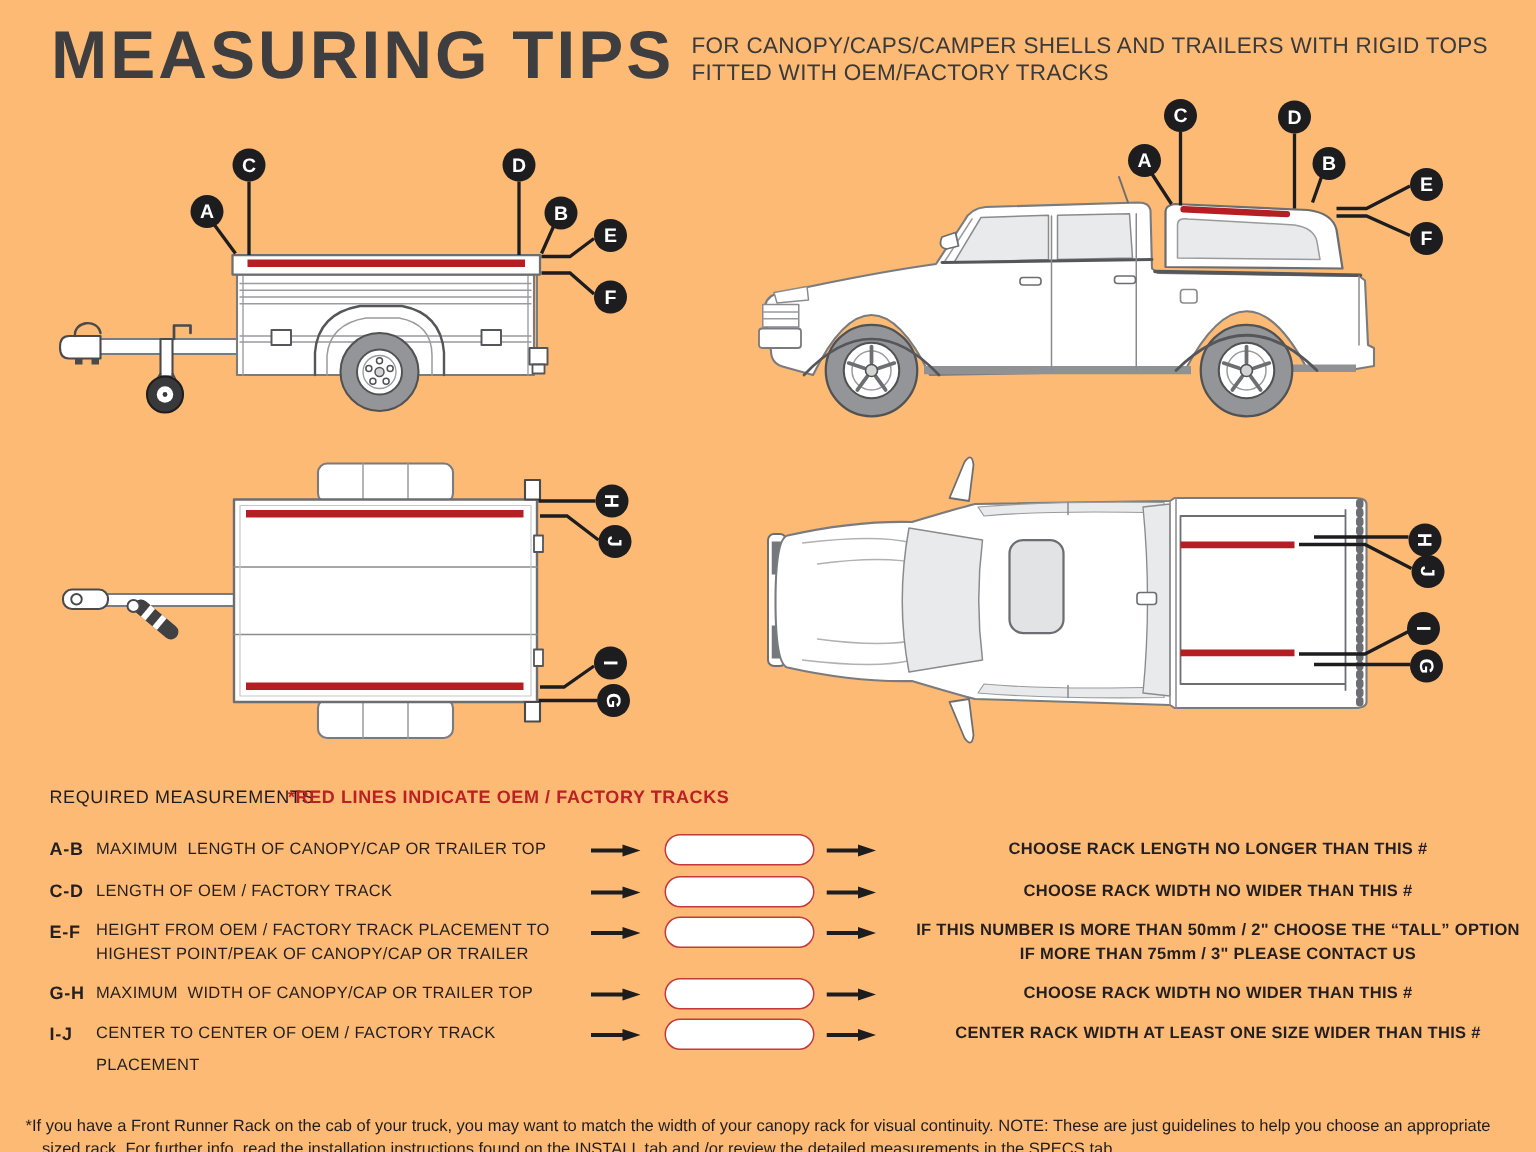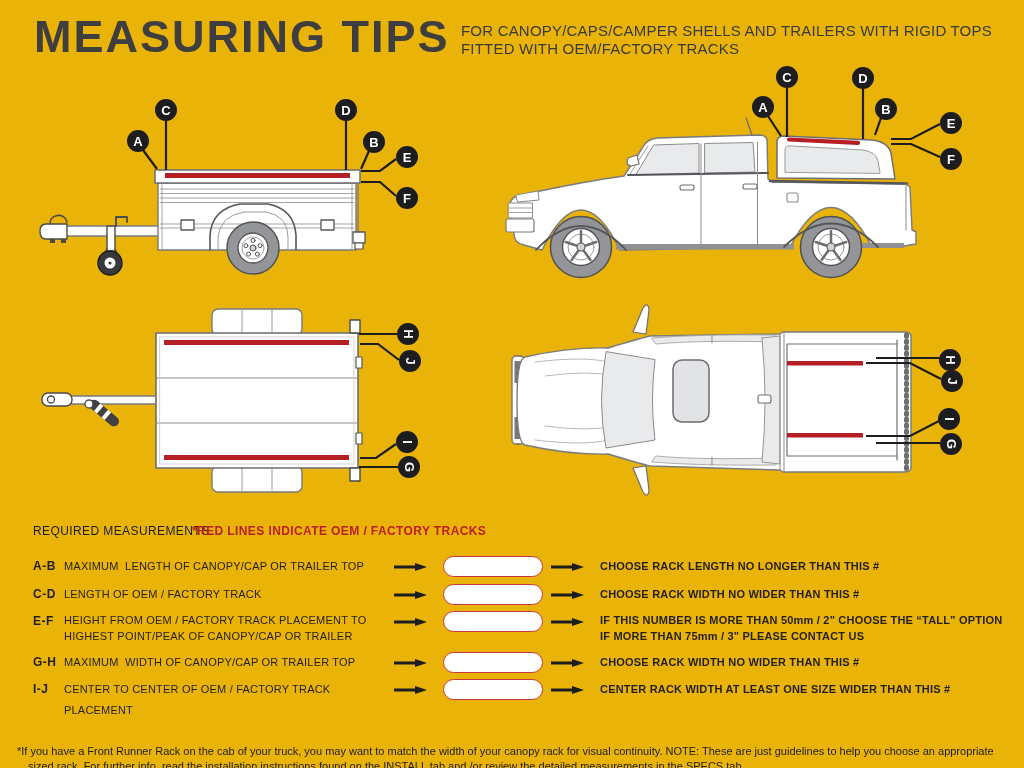--- a/index.html
+++ b/index.html
@@ -1,40 +1,40 @@
 <!DOCTYPE html>
 <html><head>
 <meta charset="utf-8">
 <style>
   * { margin:0; padding:0; box-sizing:border-box; }
   html,body { width:1024px; height:768px; background:#ffffff; overflow:hidden;
     font-family:"Liberation Sans", sans-serif; }
   .abs { position:absolute; }
-  #page { position:relative; width:1024px; height:768px; background:#eab308; }
+  #page { position:relative; width:1024px; height:768px; background:#fdba74; }
 
   .title { left:34px; top:13px; font-size:45px; font-weight:bold; letter-spacing:2px;
     color:#3e3d40; line-height:48px; white-space:nowrap; }
   .subtitle { left:461px; top:22px; font-size:15px; font-weight:normal; letter-spacing:0.2px;
     color:#393a3c; line-height:17.5px; white-space:pre-line; }
 
   svg text.badge-letter { font-family:"Liberation Sans", sans-serif; font-weight:bold;
     font-size:13px; fill:#ffffff; text-anchor:middle; }
 
   .legend-required { left:33px; top:524px; font-size:12px; font-weight:normal;
     letter-spacing:0.4px; color:#1d1d1f; }
   .legend-note { left:192px; top:524px; font-size:12px; font-weight:bold;
     letter-spacing:0.4px; color:#bb2025; }
 
   .m-row { position:absolute; left:0; width:899px; height:40px; }
   .m-code { position:absolute; left:33px; width:36px; height:21px; line-height:21px;
     font-size:12px; font-weight:bold; color:#231f20; letter-spacing:0.5px; }
   .m-desc { position:absolute; left:64px; width:330px; height:21px; line-height:21px;
     font-size:11px; font-weight:normal; color:#231f20; letter-spacing:0.2px; white-space:pre-wrap; }
   .m-result { position:absolute; left:600px; width:424px; height:21px; line-height:21px;
-    font-size:11px; font-weight:bold; color:#231f20; letter-spacing:0.2px; white-space:pre-wrap; }
+    font-size:11px; font-weight:bold; color:#231f20; letter-spacing:0.2px; white-space:pre-wrap;text-align:center; }
   .m-row.two-line .m-desc, .m-row.two-line .m-result { height:auto; line-height:15.5px; padding-top:2px; }
   .arrow1 { position:absolute; left:394px; top:5px; }
   .arrow2 { position:absolute; left:551px; top:5px; }
   .m-pill { position:absolute; left:443px; top:0; width:100px; height:21px;
     border:1.6px solid #c5383d; border-radius:12px; background:#fff; }
 
   .footnote { left:17px; top:744px; width:1004px; font-size:11px; line-height:15.2px;
     color:#1d1d1f; font-weight:normal; padding-left:11px; text-indent:-11px; }
 </style>
 </head>

